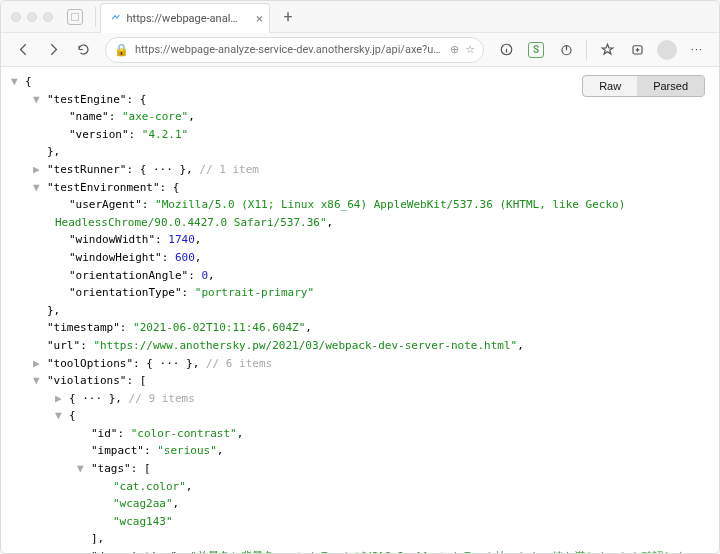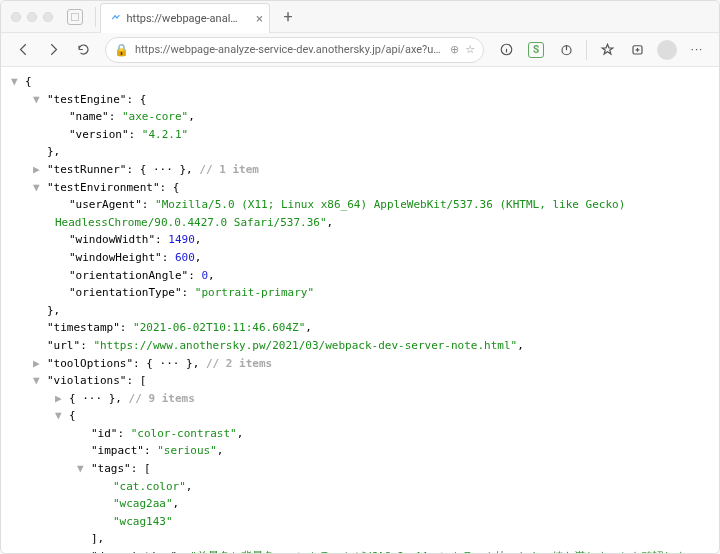--- a/index.html
+++ b/index.html
@@ -109,21 +109,21 @@
   .toggle-pill .active { background:#ddd; }
   .line { white-space:pre; line-height:1.6; }
   .indent-1{padding-left:22px;}
   .indent-2{padding-left:44px;}
   .indent-3{padding-left:66px;}
   .indent-4{padding-left:88px;}
   .key{ color:#000; }
   .str{ color:#1a8f1a; }
   .num{ color:#1818d6; }
   .punct{ color:#000; }
-  .comment{ color:#aaa;font-weight:bold; }
+  .comment{ color:#aaa; }
   .tw { display:inline-block; width:10px; color:#aaa; margin-right:4px; user-select:none;}
   .wrap { white-space:pre-wrap; padding-right:8px;}
 </style>
 </head>
 <body>
 
 <div class="win-chrome">
   <div class="traffic">
     <div class="dot"></div>
     <div class="dot"></div>
@@ -194,41 +194,45 @@
         </svg>
       </div>
     <div class="tbtn">
         <div class="avatar"></div>
       </div>
     <div class="tbtn dots">···</div>
   </div>
 </div>
 
 <div class="content">
+  <div class="toggle-pill">
+    <div>Raw</div>
+    <div class="active">Parsed</div>
+  </div>
 
   <div class="line"><span class="tw">▼</span><span class="punct">{</span></div>
 
   <div class="line indent-1"><span class="tw">▼</span><span class="key">"testEngine"</span><span class="punct">: {</span></div>
   <div class="line indent-2"><span class="tw"> </span><span class="key">"name"</span><span class="punct">: </span><span class="str">"axe-core"</span><span class="punct">,</span></div>
   <div class="line indent-2"><span class="tw"> </span><span class="key">"version"</span><span class="punct">: </span><span class="str">"4.2.1"</span></div>
   <div class="line indent-1"><span class="tw"> </span><span class="punct">},</span></div>
 
   <div class="line indent-1"><span class="tw">▶</span><span class="key">"testRunner"</span><span class="punct">: </span><span class="punct">{ ··· },</span><span class="comment"> // 1 item</span></div>
 
   <div class="line indent-1"><span class="tw">▼</span><span class="key">"testEnvironment"</span><span class="punct">: {</span></div>
   <div class="line indent-2 wrap"><span class="tw"> </span><span class="key">"userAgent"</span><span class="punct">: </span><span class="str">"Mozilla/5.0 (X11; Linux x86_64) AppleWebKit/537.36 (KHTML, like Gecko) HeadlessChrome/90.0.4427.0 Safari/537.36"</span><span class="punct">,</span></div>
-  <div class="line indent-2"><span class="tw"> </span><span class="key">"windowWidth"</span><span class="punct">: </span><span class="num">1490</span><span class="punct">,</span></div>
+  <div class="line indent-2"><span class="tw"> </span><span class="key">"windowWidth"</span><span class="punct">: </span><span class="num">1740</span><span class="punct">,</span></div>
   <div class="line indent-2"><span class="tw"> </span><span class="key">"windowHeight"</span><span class="punct">: </span><span class="num">600</span><span class="punct">,</span></div>
   <div class="line indent-2"><span class="tw"> </span><span class="key">"orientationAngle"</span><span class="punct">: </span><span class="num">0</span><span class="punct">,</span></div>
   <div class="line indent-2"><span class="tw"> </span><span class="key">"orientationType"</span><span class="punct">: </span><span class="str">"portrait-primary"</span></div>
   <div class="line indent-1"><span class="tw"> </span><span class="punct">},</span></div>
 
   <div class="line indent-1"><span class="tw"> </span><span class="key">"timestamp"</span><span class="punct">: </span><span class="str">"2021-06-02T10:11:46.604Z"</span><span class="punct">,</span></div>
   <div class="line indent-1 wrap"><span class="tw"> </span><span class="key">"url"</span><span class="punct">: </span><span class="str">"https://www.anothersky.pw/2021/03/webpack-dev-server-note.html"</span><span class="punct">,</span></div>
-  <div class="line indent-1"><span class="tw">▶</span><span class="key">"toolOptions"</span><span class="punct">: </span><span class="punct">{ ··· },</span><span class="comment"> // 2 items</span></div>
+  <div class="line indent-1"><span class="tw">▶</span><span class="key">"toolOptions"</span><span class="punct">: </span><span class="punct">{ ··· },</span><span class="comment"> // 6 items</span></div>
 
   <div class="line indent-1"><span class="tw">▼</span><span class="key">"violations"</span><span class="punct">: [</span></div>
   <div class="line indent-2"><span class="tw">▶</span><span class="punct">{ ··· },</span><span class="comment"> // 9 items</span></div>
   <div class="line indent-2"><span class="tw">▼</span><span class="punct">{</span></div>
   <div class="line indent-3"><span class="tw"> </span><span class="key">"id"</span><span class="punct">: </span><span class="str">"color-contrast"</span><span class="punct">,</span></div>
   <div class="line indent-3"><span class="tw"> </span><span class="key">"impact"</span><span class="punct">: </span><span class="str">"serious"</span><span class="punct">,</span></div>
   <div class="line indent-3"><span class="tw">▼</span><span class="key">"tags"</span><span class="punct">: [</span></div>
   <div class="line indent-4"><span class="tw"> </span><span class="str">"cat.color"</span><span class="punct">,</span></div>
   <div class="line indent-4"><span class="tw"> </span><span class="str">"wcag2aa"</span><span class="punct">,</span></div>
   <div class="line indent-4"><span class="tw"> </span><span class="str">"wcag143"</span></div>

